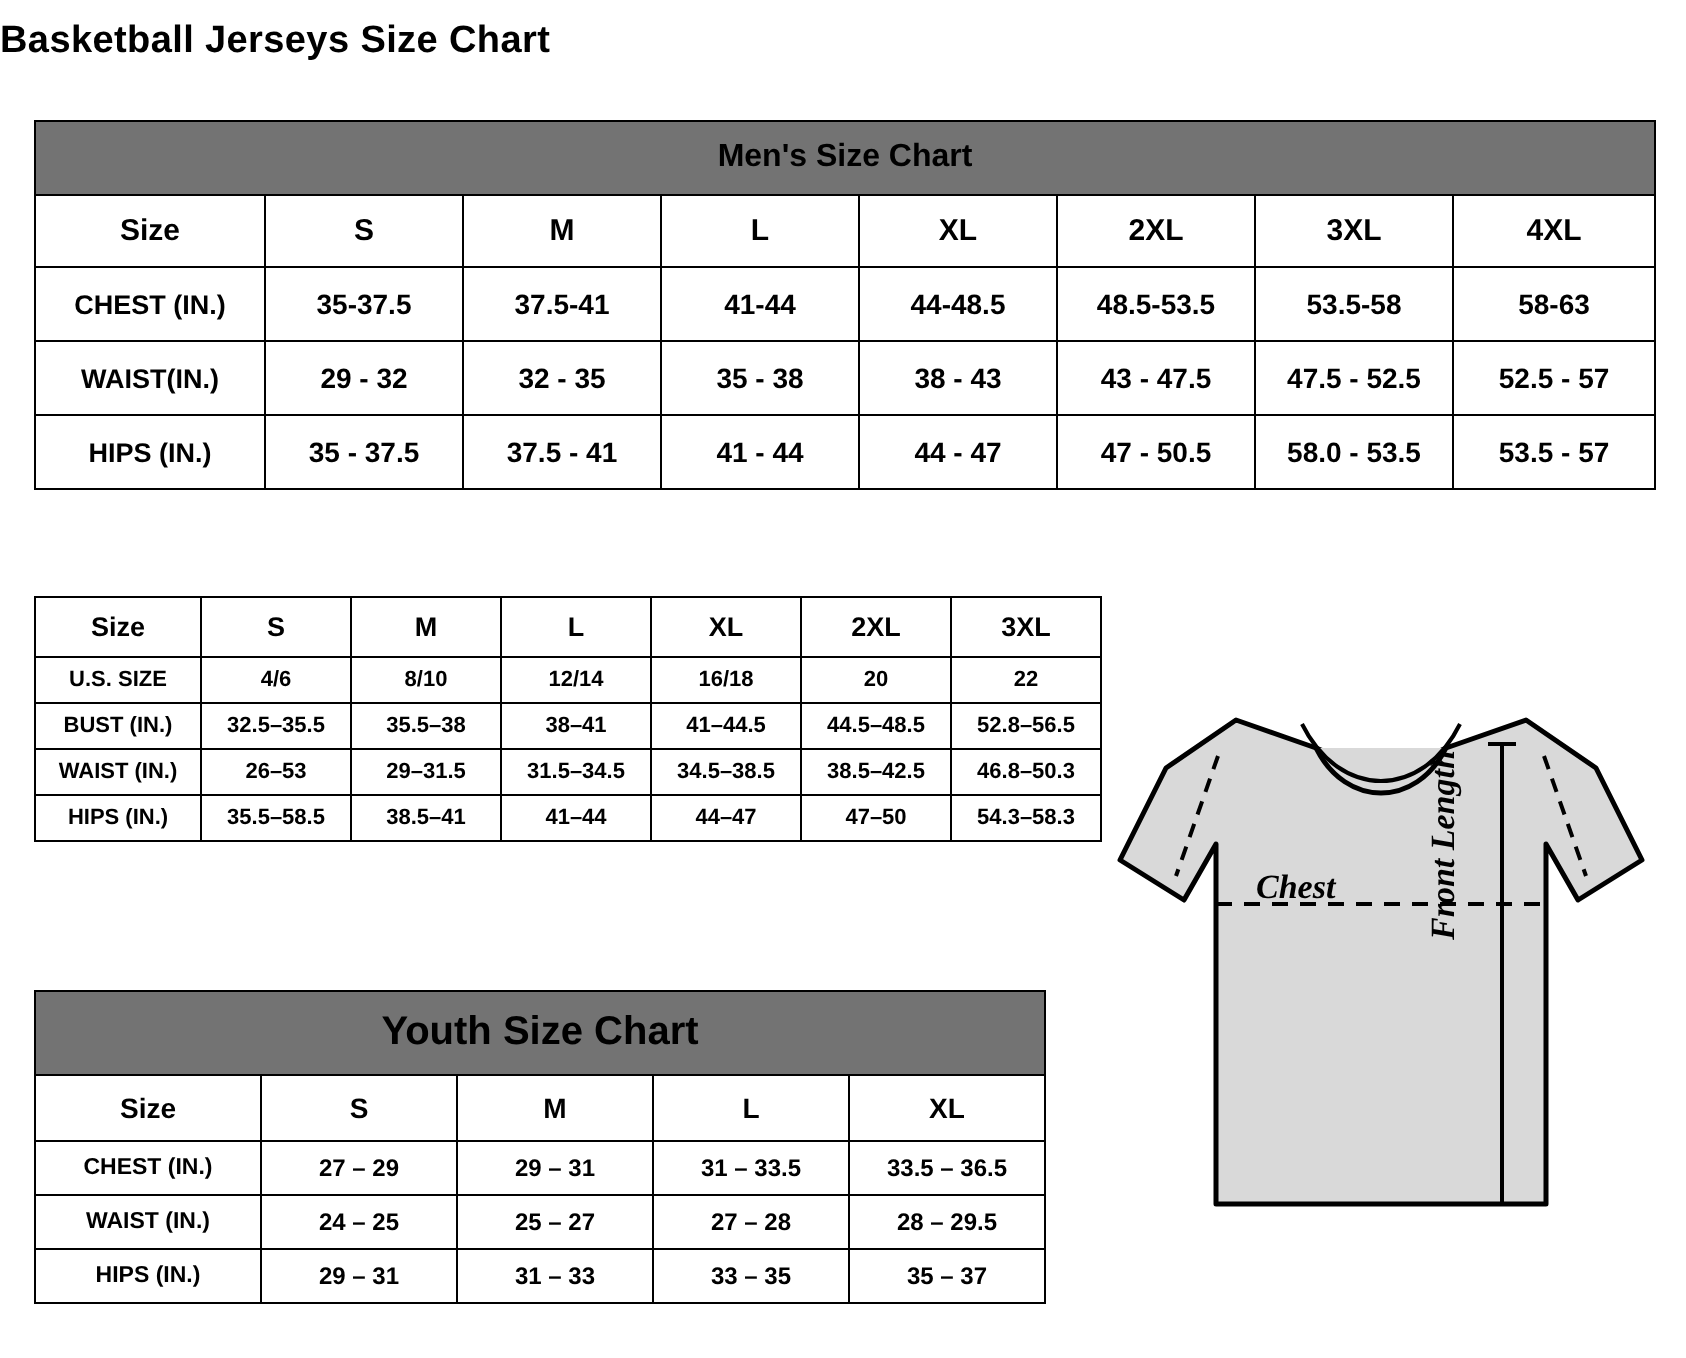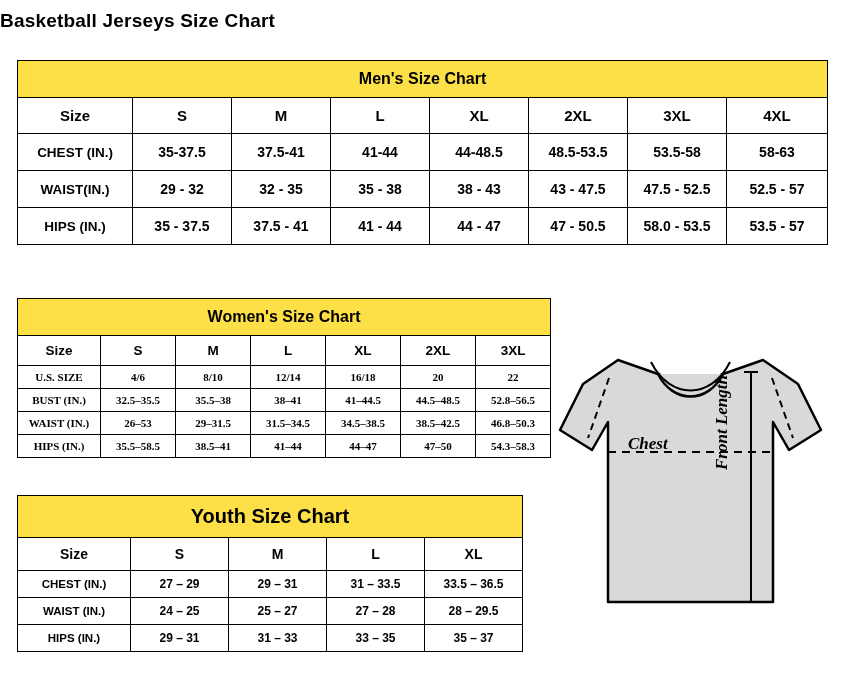--- a/index.html
+++ b/index.html
@@ -26,21 +26,21 @@
     table-layout: fixed;
   }
   table td, table th {
     border: 1px solid #000000;
     text-align: center;
     vertical-align: middle;
     font-weight: bold;
     background: #ffffff;
   }
   .chart-title td {
-    background: #fde047;
+    background: #737373;
     font-size: 16px;
     font-weight: bold;
     padding: 9px 0;
   }
   .hdr-row td {
     background: #ffffff;
     font-size: 14px;
     font-weight: bold;
     padding: 7px 0;
   }
@@ -59,21 +59,21 @@
 
   
   #women-table {
     position: absolute;
     left: 17px;
     top: 298px;
     width: 533px;
   }
   #women-table .chart-title td { font-size: 16px; padding: 9px 0; }
   #women-table .hdr-row td { font-size: 13.5px; padding: 7px 0; }
-  #women-table .body-row td { font-size: 11px; padding: 5px 1px; font-family: Liberation Serif, serif; }
+  #women-table .body-row td { font-size: 11px; padding: 5px 1px; }
   #women-table .body-row td.rowlabel { font-size: 11px; }
 
   
   #youth-table {
     position: absolute;
     left: 17px;
     top: 495px;
     width: 505px;
   }
   #youth-table .chart-title td { font-size: 20px; padding: 9px 0; }
@@ -177,23 +177,20 @@
   <colgroup>
     <col style="width:83px">
     <col style="width:75px">
     <col style="width:75px">
     <col style="width:75px">
     <col style="width:75px">
     <col style="width:75px">
     <col style="width:75px">
   </colgroup>
   <tbody>
-    <tr class="chart-title">
-      <td colspan="7">Women's Size Chart</td>
-    </tr>
     <tr class="hdr-row">
       <td>Size</td>
       <td>S</td>
       <td>M</td>
       <td>L</td>
       <td>XL</td>
       <td>2XL</td>
       <td>3XL</td>
     </tr>
     <tr class="body-row">

